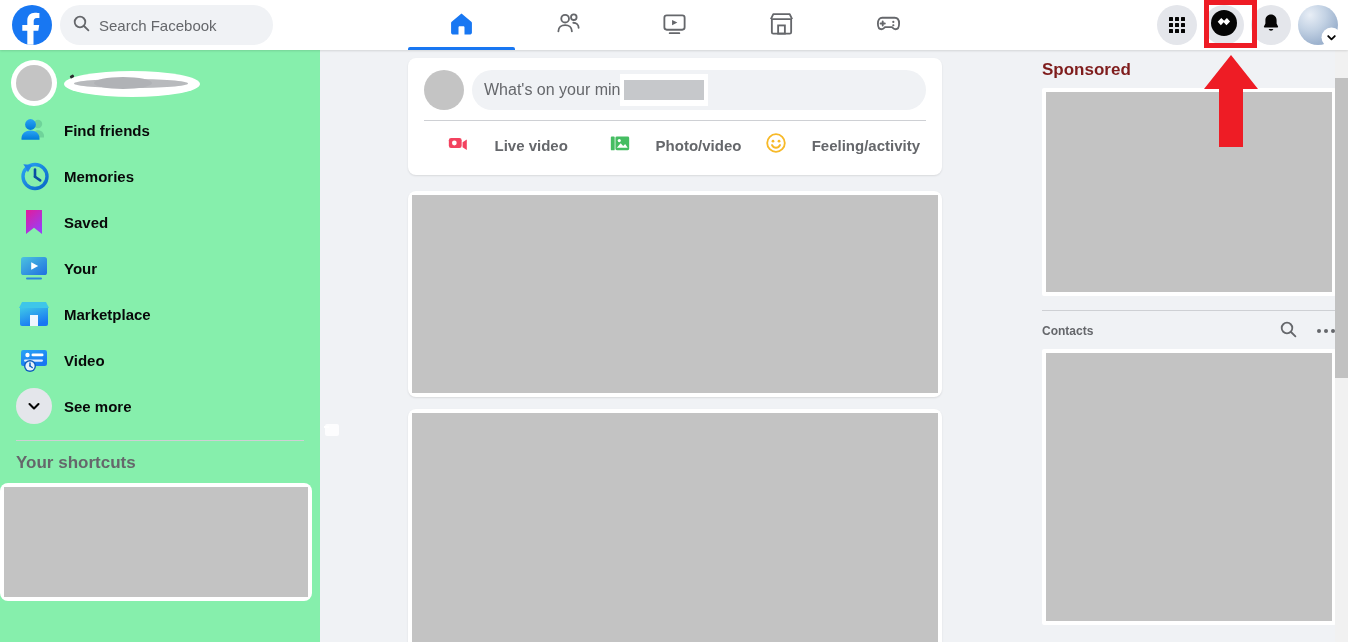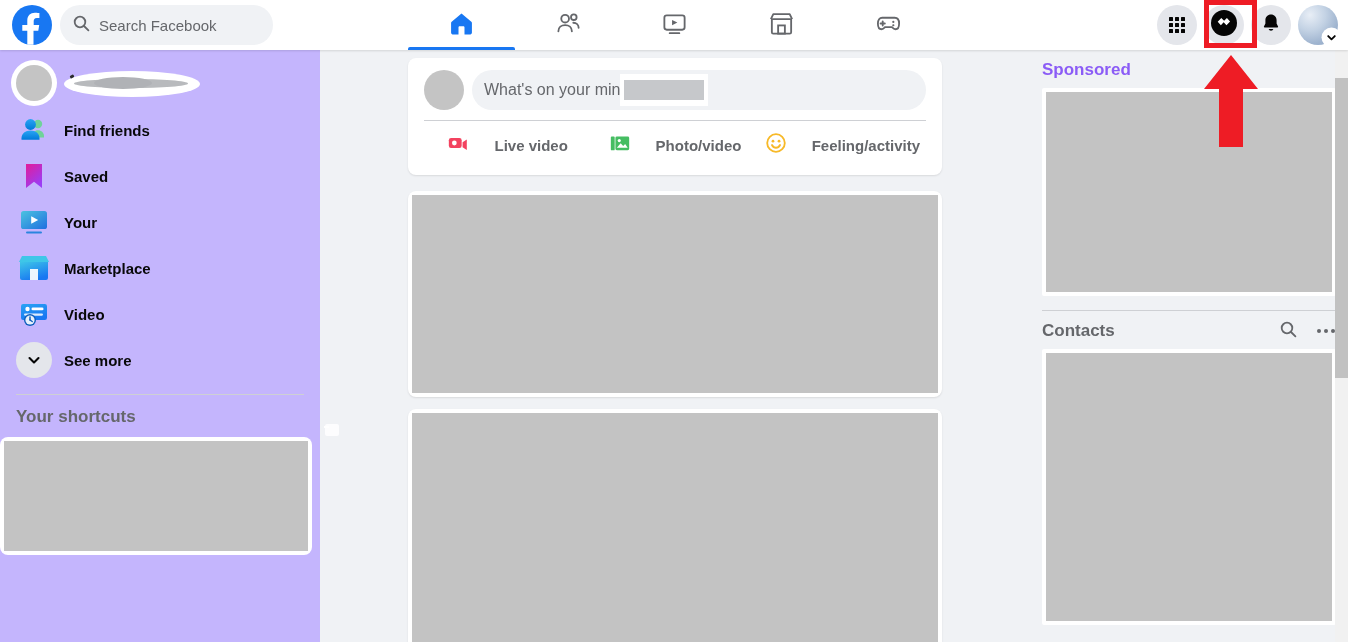--- a/index.html
+++ b/index.html
@@ -82,21 +82,21 @@
     width: 17px; height: 17px;
     display: grid; grid-template-columns: repeat(3,1fr); grid-template-rows: repeat(3,1fr);
     gap: 2.4px;
   }
   .grid9 i { background: #050505; border-radius: 0.5px; display: block; }
 
   
   .sidebar {
     position: absolute; left: 0; top: 50px;
     width: 320px; height: 592px;
-    background: #c4b5fd;
+    background: #86efac;
     padding: 8px 0 0 0;
     overflow: hidden;
   }
   .side-row {
     display: flex; align-items: center; gap: 12px;
     height: 44px; margin: 2px 8px; padding: 0 8px;
     border-radius: 8px; cursor: pointer;
   }
   .side-row .lbl { font-size: 15px; font-weight: 600; color: #080809; white-space: nowrap; }
   .side-ico { width: 36px; height: 36px; flex: none; display: block; }
@@ -192,31 +192,31 @@
   .post-card { padding: 4px; margin-bottom: 12px; }
   .post-card .fill { background: #c3c3c3; width: 100%; }
 
   
   .rightbar {
     position: absolute; left: 1030px; top: 58px;
     width: 318px; height: 584px;
     overflow: hidden;
   }
   .rb-title {
-    font-size: 17px; font-weight: 700; color: #8b5cf6;
+    font-size: 17px; font-weight: 700; color: #7f1d1d;
     padding: 2px 12px 8px 12px;
   }
   .rb-card { background: #ffffff; padding: 4px; margin: 0 12px 0 12px; border-radius: 2px; }
   .rb-card .fill { background: #c3c3c3; width: 100%; }
   .rb-divider { height: 1px; background: #ced0d4; margin: 14px 12px 0 12px; }
   .rb-header {
     display: flex; align-items: center; justify-content: space-between;
     padding: 10px 12px 8px 12px;
   }
-  .rb-header .left { font-size: 17px; font-weight: 700; color: #65676b; }
+  .rb-header .left { font-size: 12px; font-weight: 700; color: #65676b; }
   .rb-header .right { display: flex; align-items: center; gap: 18px; }
   .rb-icon-btn {
     width: 20px; height: 20px; display: flex; align-items: center; justify-content: center;
     cursor: pointer;
   }
   .dots3 { display: flex; gap: 3px; align-items: center; }
   .dots3 i { width: 4px; height: 4px; border-radius: 50%; background: #65676b; display: block; }
 
   
   .ann-rect {
@@ -409,20 +409,37 @@
             </defs>
           <circle cx="22" cy="12" r="4.2" fill="#6fd39a"></circle>
           <path d="M16 24c0-3.6 2.8-5.8 6-5.8s6 2.2 6 5.8v1.4H16V24z" fill="#6fd39a"></path>
           <circle cx="14.5" cy="12.5" r="5.4" fill="url(#gFF)"></circle>
           <path d="M5.5 26.2c0-4.7 4-7.6 9-7.6s9 2.9 9 7.6v1.6h-18v-1.6z" fill="url(#gFF)"></path>
         </svg>
       </span>
       <span class="lbl">Find friends</span>
     </div>
 
+    <div class="side-row">
+      <span class="side-ico">
+        <svg class="side-ico" viewBox="0 0 36 36">
+          <defs>
+              <linearGradient id="gMem" x1="0" y1="0" x2="1" y2="1">
+            <stop offset="0" stop-color="#2aa4f4"></stop>
+                <stop offset="1" stop-color="#0866c6"></stop>
+              </linearGradient>
+            </defs>
+          <circle cx="19" cy="18.5" r="12" fill="none" stroke="url(#gMem)" stroke-width="3.4"></circle>
+          <path d="M9.5 9.5l-2.2-3.2 9 0.6-4.4 7.4-2.4-4.8z" fill="#1f86e8"></path>
+          <line x1="19" y1="11.5" x2="19" y2="18.8" stroke="#0a4ea3" stroke-width="2.6" stroke-linecap="round"></line>
+          <line x1="19" y1="18.8" x2="24.2" y2="22.4" stroke="#0a4ea3" stroke-width="2.6" stroke-linecap="round"></line>
+        </svg>
+      </span>
+      <span class="lbl">Memories</span>
+    </div>
 
     <div class="side-row">
       <span class="side-ico">
         <svg class="side-ico" viewBox="0 0 36 36">
           <defs>
               <linearGradient id="gSav" x1="0" y1="0" x2="0.6" y2="1">
             <stop offset="0" stop-color="#e21c9a"></stop>
                 <stop offset="1" stop-color="#9b3df5"></stop>
               </linearGradient>
             </defs>

